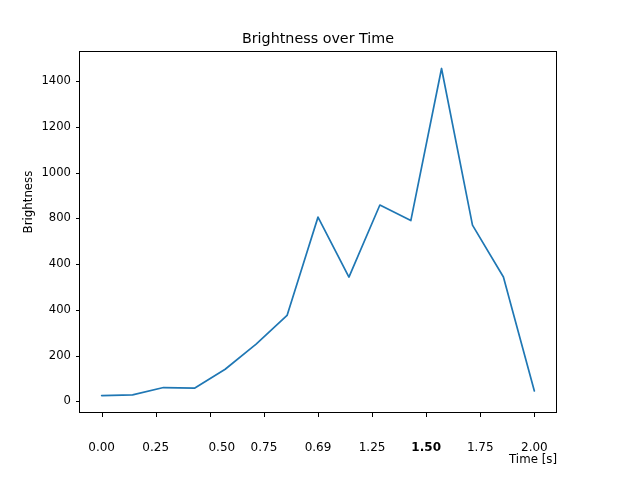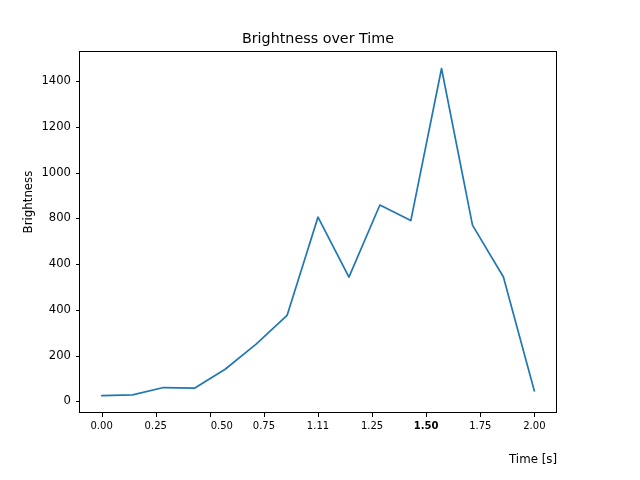--- a/index.html
+++ b/index.html
@@ -42,22 +42,22 @@
     top:413px;
   }
   .tick-y{
     position:absolute;
     width:3.5px;height:1px;
     background:#000000;
     left:75.5px;
   }
   .ticklabel-x{
     position:absolute;
-    top:420px;
-    font-size:10px;
+    top:440px;
+    font-size:12px;
     color:#000000;
     transform:translateX(-50%);
     white-space:nowrap;
   }
   .ticklabel-y{
     position:absolute;
     left:71px;
     font-size:11.6px;
     color:#000000;
     transform:translateY(-50%);
@@ -101,21 +101,21 @@
   <div id="x-ticks">
       <div class="tick-x" style="left: 101.64px;"></div>
       <div class="ticklabel-x" style="left: 101.64px;">0.00</div>
       <div class="tick-x" style="left: 155.73px;"></div>
       <div class="ticklabel-x" style="left: 155.73px;">0.25</div>
       <div class="tick-x" style="left: 209.82px;"></div>
       <div class="ticklabel-x" style="left: 209.82px; margin-left: 12px;">0.50</div>
       <div class="tick-x" style="left: 263.91px;"></div>
       <div class="ticklabel-x" style="left: 263.91px;">0.75</div>
       <div class="tick-x" style="left: 318px;"></div>
-      <div class="ticklabel-x" style="left: 318px;">1.11</div>
+      <div class="ticklabel-x" style="left: 318px;">0.69</div>
       <div class="tick-x" style="left: 372.09px;"></div>
       <div class="ticklabel-x" style="left: 372.09px;">1.25</div>
       <div class="tick-x" style="left: 426.18px;"></div>
       <div class="ticklabel-x" style="left: 426.18px; font-weight: bold;">1.50</div>
       <div class="tick-x" style="left: 480.27px;"></div>
       <div class="ticklabel-x" style="left: 480.27px;">1.75</div>
       <div class="tick-x" style="left: 534.36px;"></div>
       <div class="ticklabel-x" style="left: 534.36px; text-align: right;">2.00</div>
     </div>
   <div id="y-ticks">

